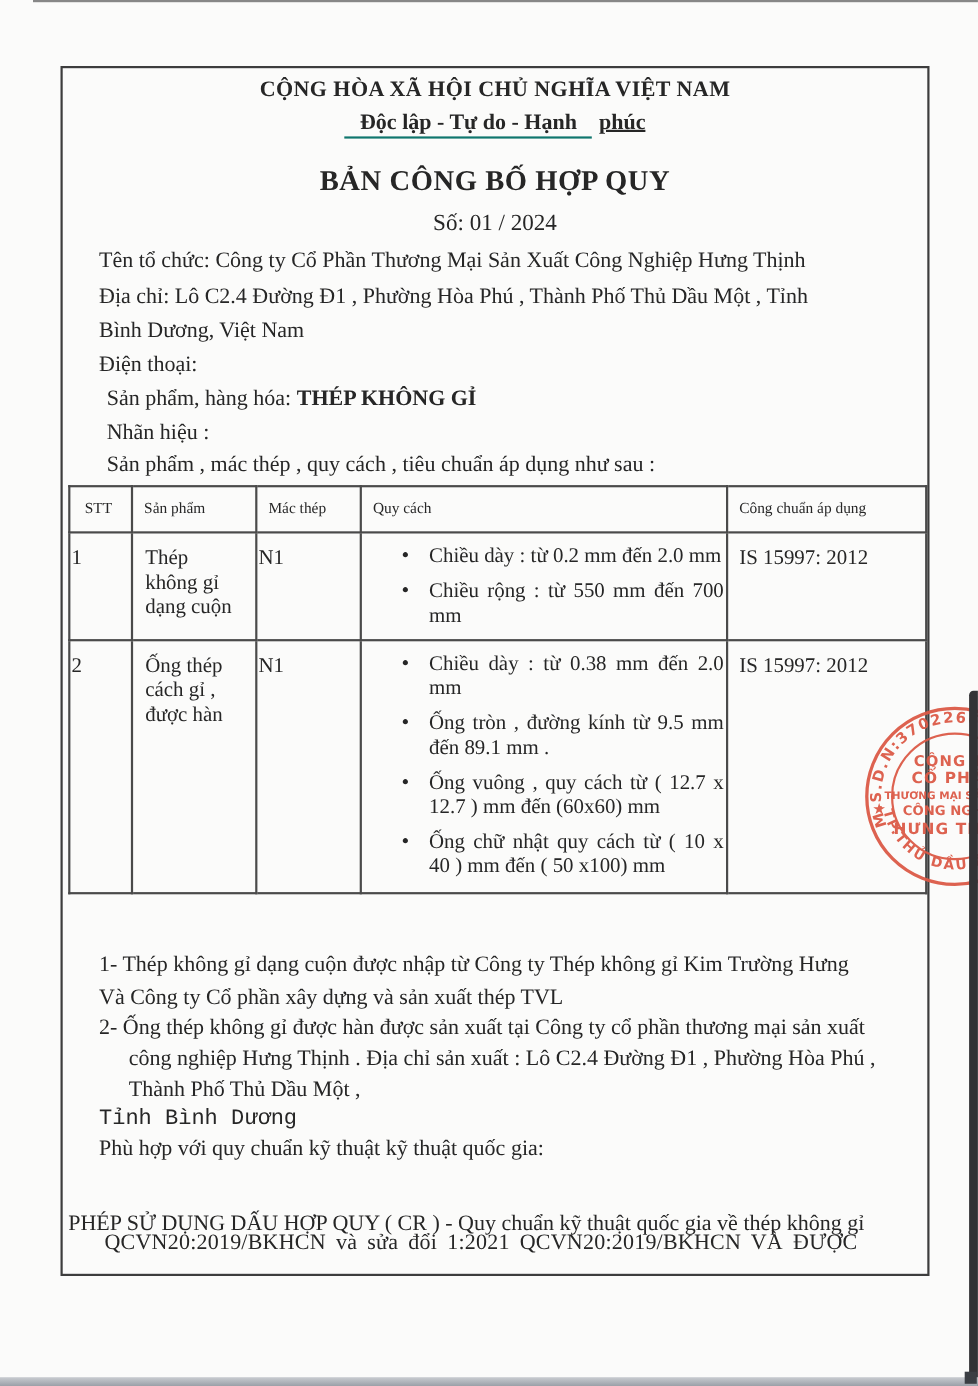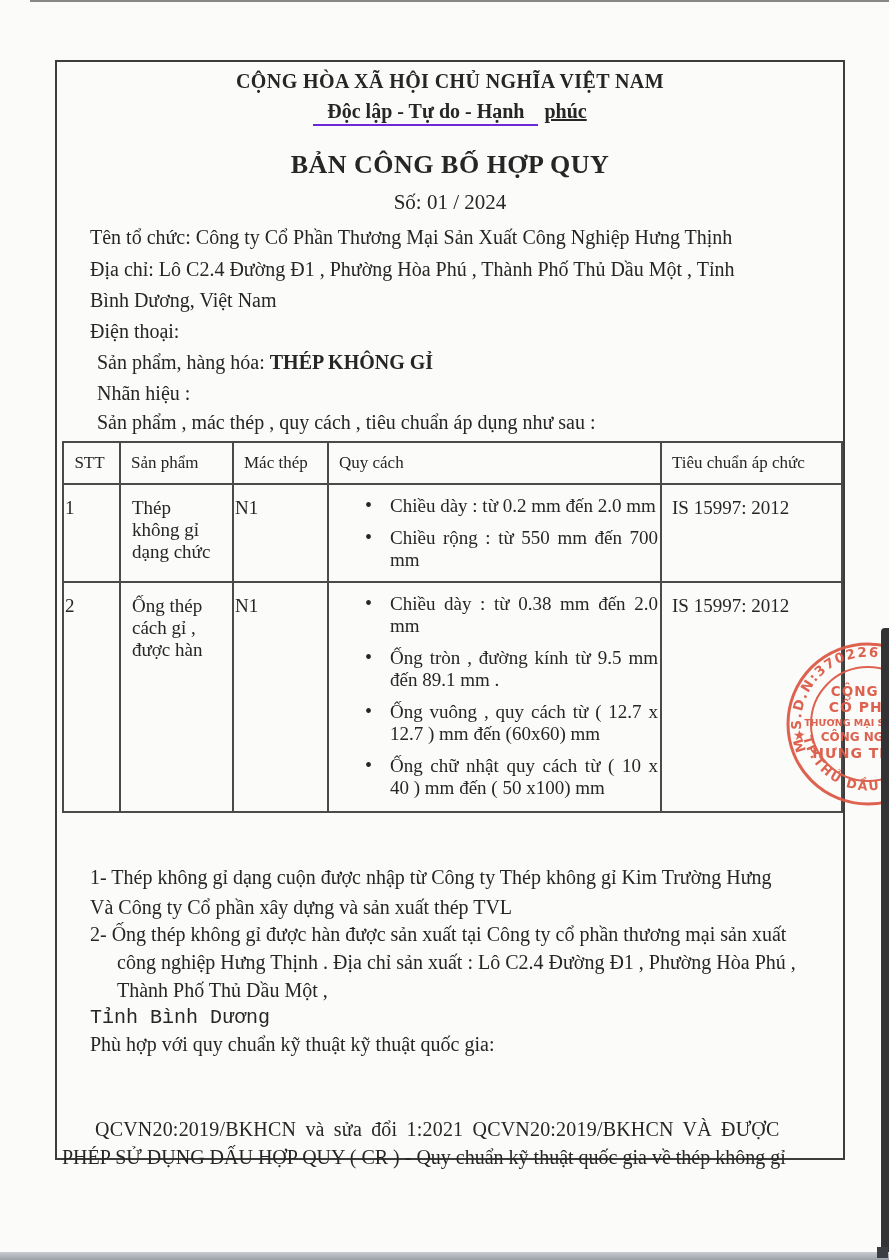--- a/index.html
+++ b/index.html
@@ -13,35 +13,35 @@
   
   .top-edge-line{left:30px;top:0;width:859px;height:2px;background:#6a6a6a;opacity:.8;}
   .right-edge-strip{left:881px;top:628px;width:8px;height:632px;background:#333336;border-radius:4px 0 0 0;z-index:9;}
   .bottom-band{left:0;bottom:0;width:889px;height:8px;background:linear-gradient(#c9ccd1,#9ba0a8);z-index:9;}
   .corner-square{left:877px;bottom:2px;width:11px;height:11px;background:#3b3e43;z-index:10;}
   
   .frame{left:55px;top:60px;width:790px;height:1100px;border:2px solid #3d3d3d;box-sizing:border-box;background:transparent;}
   
   .center-line{left:55px;width:790px;text-align:center;}
   .motto-wrap{font-weight:bold;font-size:20px;}
-  .motto-underline{border-bottom:2px solid #6d28d9;padding:0 14px 2px 14px;}
+  .motto-underline{border-bottom:2px solid #0f766e;padding:0 14px 2px 14px;}
   .motto-tail{margin-left:6px;text-decoration:underline;}
   .national{font-weight:bold;font-size:20px;letter-spacing:.4px;}
   .doc-title{font-weight:bold;font-size:26px;letter-spacing:.5px;}
   .doc-number{font-size:21px;}
   
   .pline{font-size:20px;white-space:nowrap;}
   .bold{font-weight:bold;}
   
   table.spec{position:absolute;left:62px;top:441px;width:779px;border-collapse:collapse;table-layout:fixed;
     font-size:19px;}
   table.spec col.c1{width:57px;} table.spec col.c2{width:113px;} table.spec col.c3{width:95px;}
   table.spec col.c4{width:333px;} table.spec col.c5{width:181px;}
   table.spec th,table.spec td{border:2px solid #4a4a4a;vertical-align:top;font-weight:normal;text-align:left;}
-  table.spec th{height:40px;vertical-align:middle;padding:0 6px 0 10px;font-size:17px;}
+  table.spec th{height:40px;vertical-align:middle;padding:0 6px 0 10px;font-size:14px;}
   table.spec .row1{height:98px;}
   table.spec .row2{height:230px;}
   td.stt{text-align:center;padding-top:12px;}
   td.sanpham{padding:12px 9px 0 11px;text-align:justify;}
   td.macthep{text-align:center;padding-top:12px;}
   td.tieuchuan{padding:12px 6px 0 10px;}
   td.quycach{padding:10px 4px 0 0;}
   td.quycach ul{margin:0;padding:0 0 0 34px;list-style:none;}
   td.quycach li{position:relative;padding-left:27px;margin-bottom:10px;text-align:justify;width:268px;}
   td.quycach li::before{content:"\2022";position:absolute;left:2px;top:-1px;font-size:20px;}
@@ -82,25 +82,25 @@
       <col class="c3">
       <col class="c4">
       <col class="c5">
     </colgroup>
   <tbody>
       <tr>
     <th style="text-align:center;padding-left:2px;">STT</th>
     <th>Sản phẩm</th>
     <th>Mác thép</th>
     <th>Quy cách</th>
-    <th>Tiêu chuẩn áp chức</th>
+    <th>Công chuẩn áp dụng</th>
   </tr>
   <tr class="row1">
     <td class="stt">1</td>
-    <td class="sanpham">Thép không gỉ dạng chức</td>
+    <td class="sanpham">Thép không gỉ dạng cuộn</td>
     <td class="macthep">N1</td>
     <td class="quycach">
       <ul>
         <li>Chiều dày : từ 0.2 mm đến 2.0 mm</li>
         <li>Chiều rộng : từ 550 mm đến 700 mm</li>
       </ul>
     </td>
     <td class="tieuchuan">IS 15997: 2012</td>
   </tr>
   <tr class="row2">
@@ -121,21 +121,21 @@
   </table>
 
 <div class="abs nline" style="left:90px;top:866px;">1-  Thép không gỉ dạng cuộn được nhập từ Công ty Thép không gỉ Kim Trường Hưng</div>
 <div class="abs nline" style="left:90px;top:896px;">Và Công ty Cổ phần xây dựng và sản xuất thép TVL</div>
 <div class="abs nline" style="left:90px;top:923px;">2-  Ống thép không gỉ được hàn được sản xuất tại Công ty cổ phần thương mại sản xuất</div>
 <div class="abs nline" style="left:117px;top:951px;">công nghiệp Hưng Thịnh . Địa chỉ sản xuất : Lô C2.4 Đường Đ1 , Phường Hòa Phú ,</div>
 <div class="abs nline" style="left:117px;top:979px;">Thành Phố Thủ Dầu Một ,</div>
 <div class="abs nline" style="left:90px;top:1006px;font-family:Liberation Mono, monospace;">Tỉnh Bình Dương</div>
 <div class="abs nline" style="left:90px;top:1033px;">Phù hợp với quy chuẩn kỹ thuật kỹ thuật quốc gia:</div>
 <div class="abs nline" style="left:95px;top:1118px;letter-spacing:.2px;word-spacing:4px;">QCVN20:2019/BKHCN  và  sửa  đổi  1:2021  QCVN20:2019/BKHCN  VÀ  ĐƯỢC</div>
-<div class="abs nline" style="left:62px;top:1146px;">PHÉP SỬ DỤNG DẤU HỢP QUY ( CR ) -  Quy chuẩn kỹ thuật quốc gia về thép không gỉ</div>
+<div class="abs nline" style="left:62px;top:1101px;">PHÉP SỬ DỤNG DẤU HỢP QUY ( CR ) -  Quy chuẩn kỹ thuật quốc gia về thép không gỉ</div>
 
 <svg class="abs stamp" viewBox="0 0 205 225" xmlns="http://www.w3.org/2000/svg">
   <g stroke="#dc5a47" fill="none">
     <circle cx="108" cy="106" r="80" stroke-width="3"></circle>
     <circle cx="108" cy="106" r="57" stroke-width="2"></circle>
   </g>
   <defs>
     <path id="arcTop" d="M 47.3 134.3 A 67 67 0 1 1 174.7 100.2"></path>
     <path id="arcBottom" d="M 42.6 115.2 A 66 66 0 0 0 173.4 115.2"></path>
   </defs>

